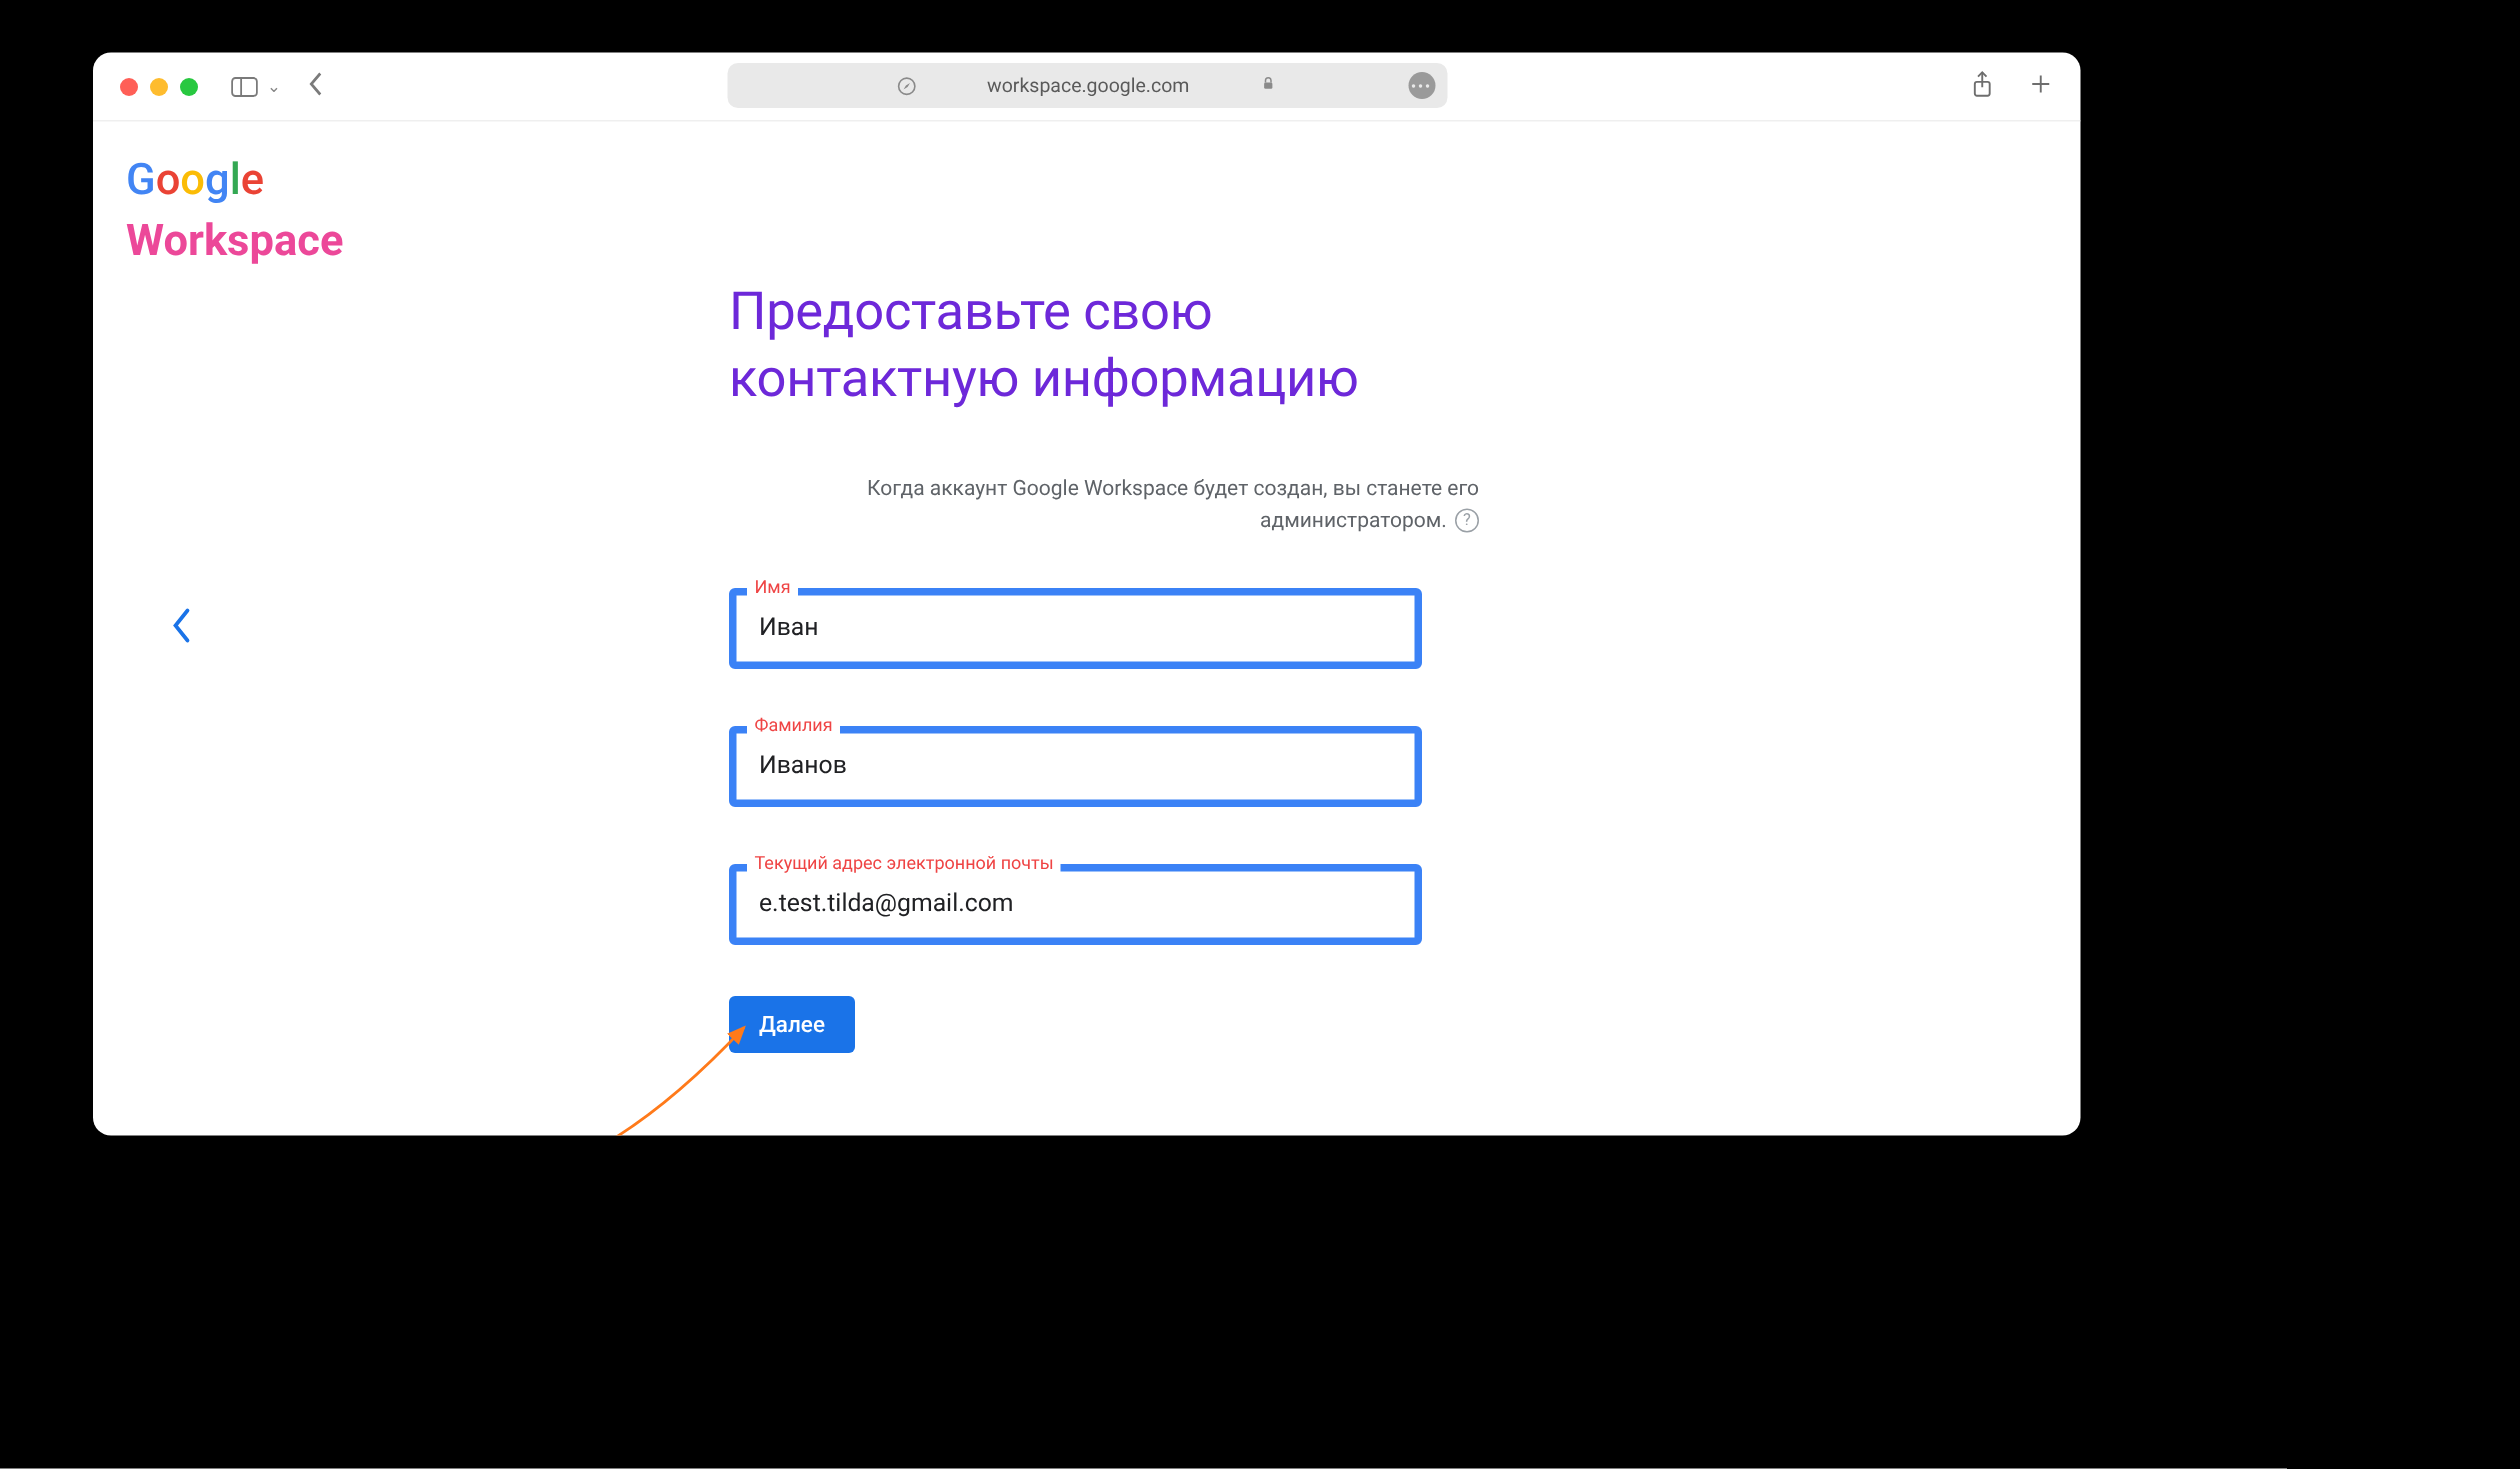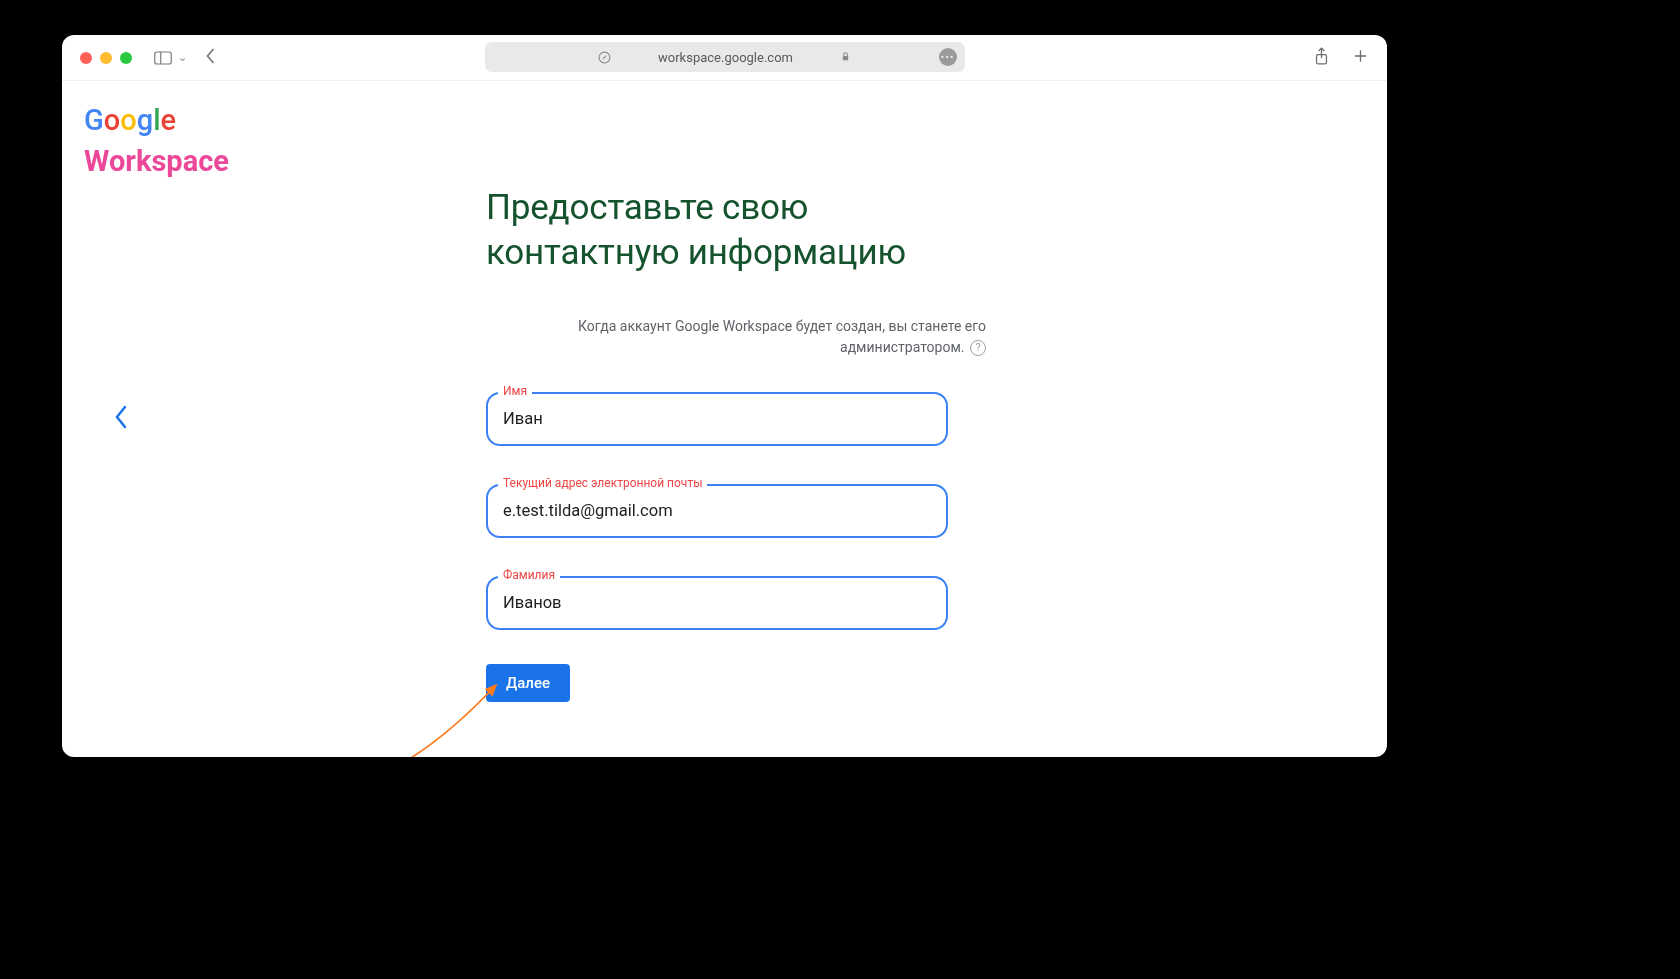--- a/index.html
+++ b/index.html
@@ -63,21 +63,21 @@
     color:#1a73e8;
   }
   .page-nav-left svg { width:14px; height:24px; }
   .form-area {
     position:absolute; left:424px; top:105px;
     width: 500px;
   }
   .page-title {
     font-size: 35px;
     line-height: 1.28;
-    color:#14532d;
+    color:#6d28d9;
     font-weight: 400;
     margin-bottom: 40px;
     letter-spacing: -0.2px;
   }
   .subtitle {
     font-size: 14px;
     color: #5f6368;
     line-height: 1.5;
     margin-bottom: 34px;
     text-align: right;
@@ -89,22 +89,22 @@
     margin-left:2px;
   }
   .field {
     position: relative;
     margin-bottom: 38px;
     width: 462px;
   }
   .field input {
     width: 100%;
     height: 54px;
-    border: 2px solid #3b82f6;
-    border-radius: 14px;
+    border: 5px solid #3b82f6;
+    border-radius: 4px;
     padding: 0 15px;
     font-size: 16.5px;
     color:#202124;
     outline: none;
     background:#fff;
   }
   .field label {
     position:absolute;
     top:-8px; left:12px;
     background:#fff;
@@ -202,27 +202,27 @@
         <span>Когда аккаунт Google Workspace будет создан, вы станете его администратором.</span>
         <span class="help-icon">?</span>
       </p>
 
       <div class="field">
         <label>Имя</label>
         <input type="text" value="Иван" style="">
       </div>
 
       <div class="field">
+        <label>Фамилия</label>
+        <input type="text" value="Иванов" style="">
+      </div>
+
+      <div class="field">
         <label>Текущий адрес электронной почты</label>
         <input type="text" value="e.test.tilda@gmail.com" style="">
-      </div>
-
-      <div class="field">
-        <label>Фамилия</label>
-        <input type="text" value="Иванов" style="">
       </div>
 
       <button class="next-btn">Далее</button>
     </div>
 
     <svg class="annotation-arrow" width="200" height="130">
       <defs>
         <marker id="arrowhead" markerWidth="8" markerHeight="8" refX="6" refY="3" orient="auto">
           <polygon points="0 0, 7 3, 0 6" fill="#ff7a1a"></polygon>
         </marker>

